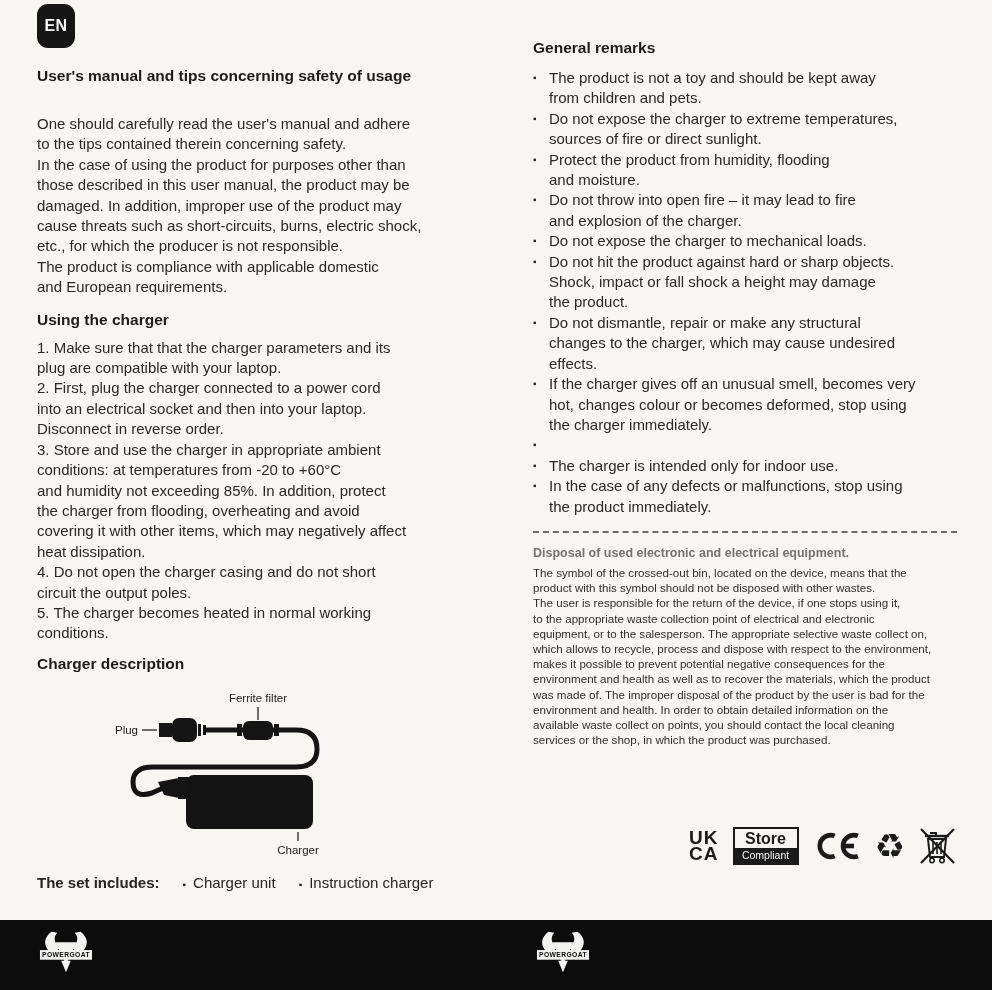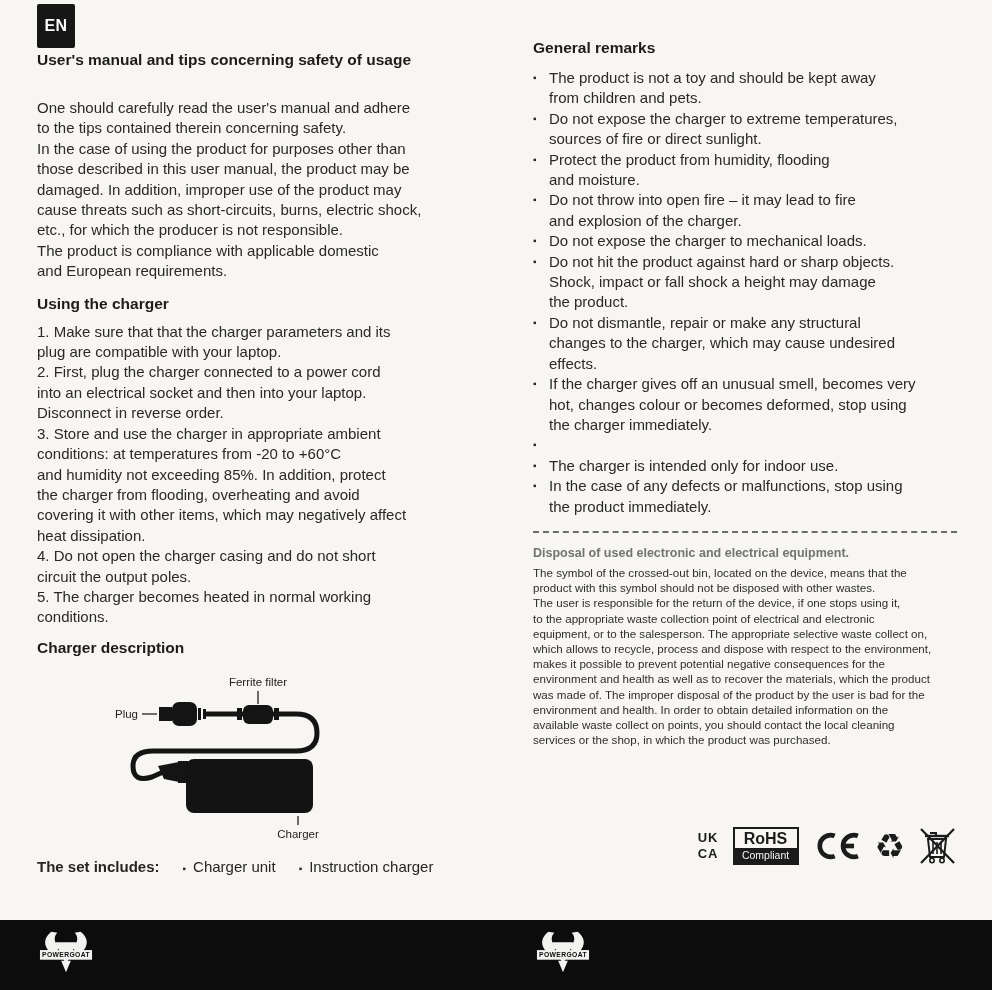--- a/index.html
+++ b/index.html
@@ -2,29 +2,29 @@
 <html><head>
 <meta charset="utf-8">
 <style>
   * { margin:0; padding:0; box-sizing:border-box; }
   html,body { width:992px; height:990px; }
   body { font-family:"Liberation Sans","DejaVu Sans",sans-serif; background:#e9e8e5; }
   .page { position:relative; width:992px; height:990px; background:#f7f6f3; overflow:hidden; color:#262522; }
 
   .lang-badge { position:absolute; left:37px; top:4px; width:38px; height:44px; background:#161616;
     color:#fafafa; font-weight:bold; font-size:16px; display:flex; align-items:center; justify-content:center;
-    border-radius:2px; letter-spacing:.5px; }
+    border-radius:11px; letter-spacing:.5px; }
 
   .col-left  { position:absolute; left:37px;  top:0; width:478px; }
   .col-right { position:absolute; left:533px; top:0; width:424px; }
 
   h2,h3 { font-size:15.5px; font-weight:bold; color:#1d1c1a; line-height:20px; }
   .body-text { font-size:15px; line-height:20.4px; white-space:pre-line; color:#2a2927; }
 
-  .col-left .h-s1 { margin-top:50px; }
+  .col-left .h-s1 { margin-top:66px; }
   .col-left .p-s1 { margin-top:28px; }
   .col-left .h-s2 { margin-top:12px; }
   .col-left .p-s2 { margin-top:8px; }
   .col-left .h-s3 { margin-top:10px; }
   .diagram { display:block; margin-top:4px; }
 
   .set-line { margin-top:14px; font-size:15px; display:flex; align-items:baseline; gap:23px; }
   .set-label { font-weight:bold; }
   .set-item { display:inline-flex; align-items:baseline; gap:7px; }
   .sq { font-size:10px; line-height:20.4px; color:#2a2927; }
@@ -33,21 +33,21 @@
   ul.remarks { list-style:none; margin-top:10px; }
   ul.remarks li { display:flex; align-items:flex-start; }
   ul.remarks .sq { width:16px; flex:0 0 16px; padding-top:0; }
   ul.remarks .li-text { font-size:15px; line-height:20.4px; white-space:pre-line; color:#2a2927; }
 
   .dash-rule { margin-top:14px; border:0; border-top:2px dashed #6b6b68; height:0; }
   .h-disposal { margin-top:13px; font-size:12.5px; font-weight:bold; color:#737373; }
   .disposal-body { margin-top:5px; font-size:11.6px; line-height:15.2px; white-space:pre-line; color:#2f2e2c; }
 
   .icons-row { margin-top:78px; display:flex; align-items:center; justify-content:flex-end; gap:14px; }
-  .ukca { font-weight:bold; font-size:13px; line-height:16px; letter-spacing:1px; color:#1b1b1b; text-align:center; }
+  .ukca { font-weight:bold; font-size:19px; line-height:16px; letter-spacing:1px; color:#1b1b1b; text-align:center; }
   .rohs { border:2.5px solid #1b1b1b; width:66px; text-align:center; background:#f7f6f3; }
   .rohs-title { font-weight:bold; font-size:16px; line-height:18px; padding:1px 2px 0; color:#1b1b1b; }
   .rohs-sub { background:#1b1b1b; color:#f5f5f2; font-size:10.5px; line-height:14px; padding:0 2px 1px; }
   .recycle-glyph { font-family:"DejaVu Sans",sans-serif; font-size:34px; line-height:34px; color:#1b1b1b; }
 
   .footer-band { position:absolute; left:0; top:920px; width:992px; height:70px; background:#0c0c0c; }
   .goat-logo { position:absolute; top:7px; }
   .goat-1 { left:39px; }
   .goat-2 { left:536px; }
 
@@ -218,21 +218,21 @@
 environment and health. In order to obtain detailed information on the
 available waste collect on points, you should contact the local cleaning
 services or the shop, in which the product was purchased.</div>
 
     <div class="icons-row">
       <div class="ukca">
         <div>UK</div>
         <div>CA</div>
       </div>
       <div class="rohs">
-        <div class="rohs-title">RoHS</div>
+        <div class="rohs-title">Store</div>
         <div class="rohs-sub">Compliant</div>
       </div>
       <svg width="48" height="34" viewBox="0 0 62 36">
         <path d="M28 5 A14 14 0 1 0 28 31" fill="none" stroke="#1b1b1b" stroke-width="6"></path>
         <path d="M58 5 A14 14 0 1 0 58 31" fill="none" stroke="#1b1b1b" stroke-width="6"></path>
         <line x1="37" y1="18" x2="53" y2="18" stroke="#1b1b1b" stroke-width="6"></line>
       </svg>
       <span class="recycle-glyph">♻</span>
       <svg width="38" height="42" viewBox="0 0 38 42">
         <path d="M11 8 h6 v3" fill="none" stroke="#1b1b1b" stroke-width="2"></path>

